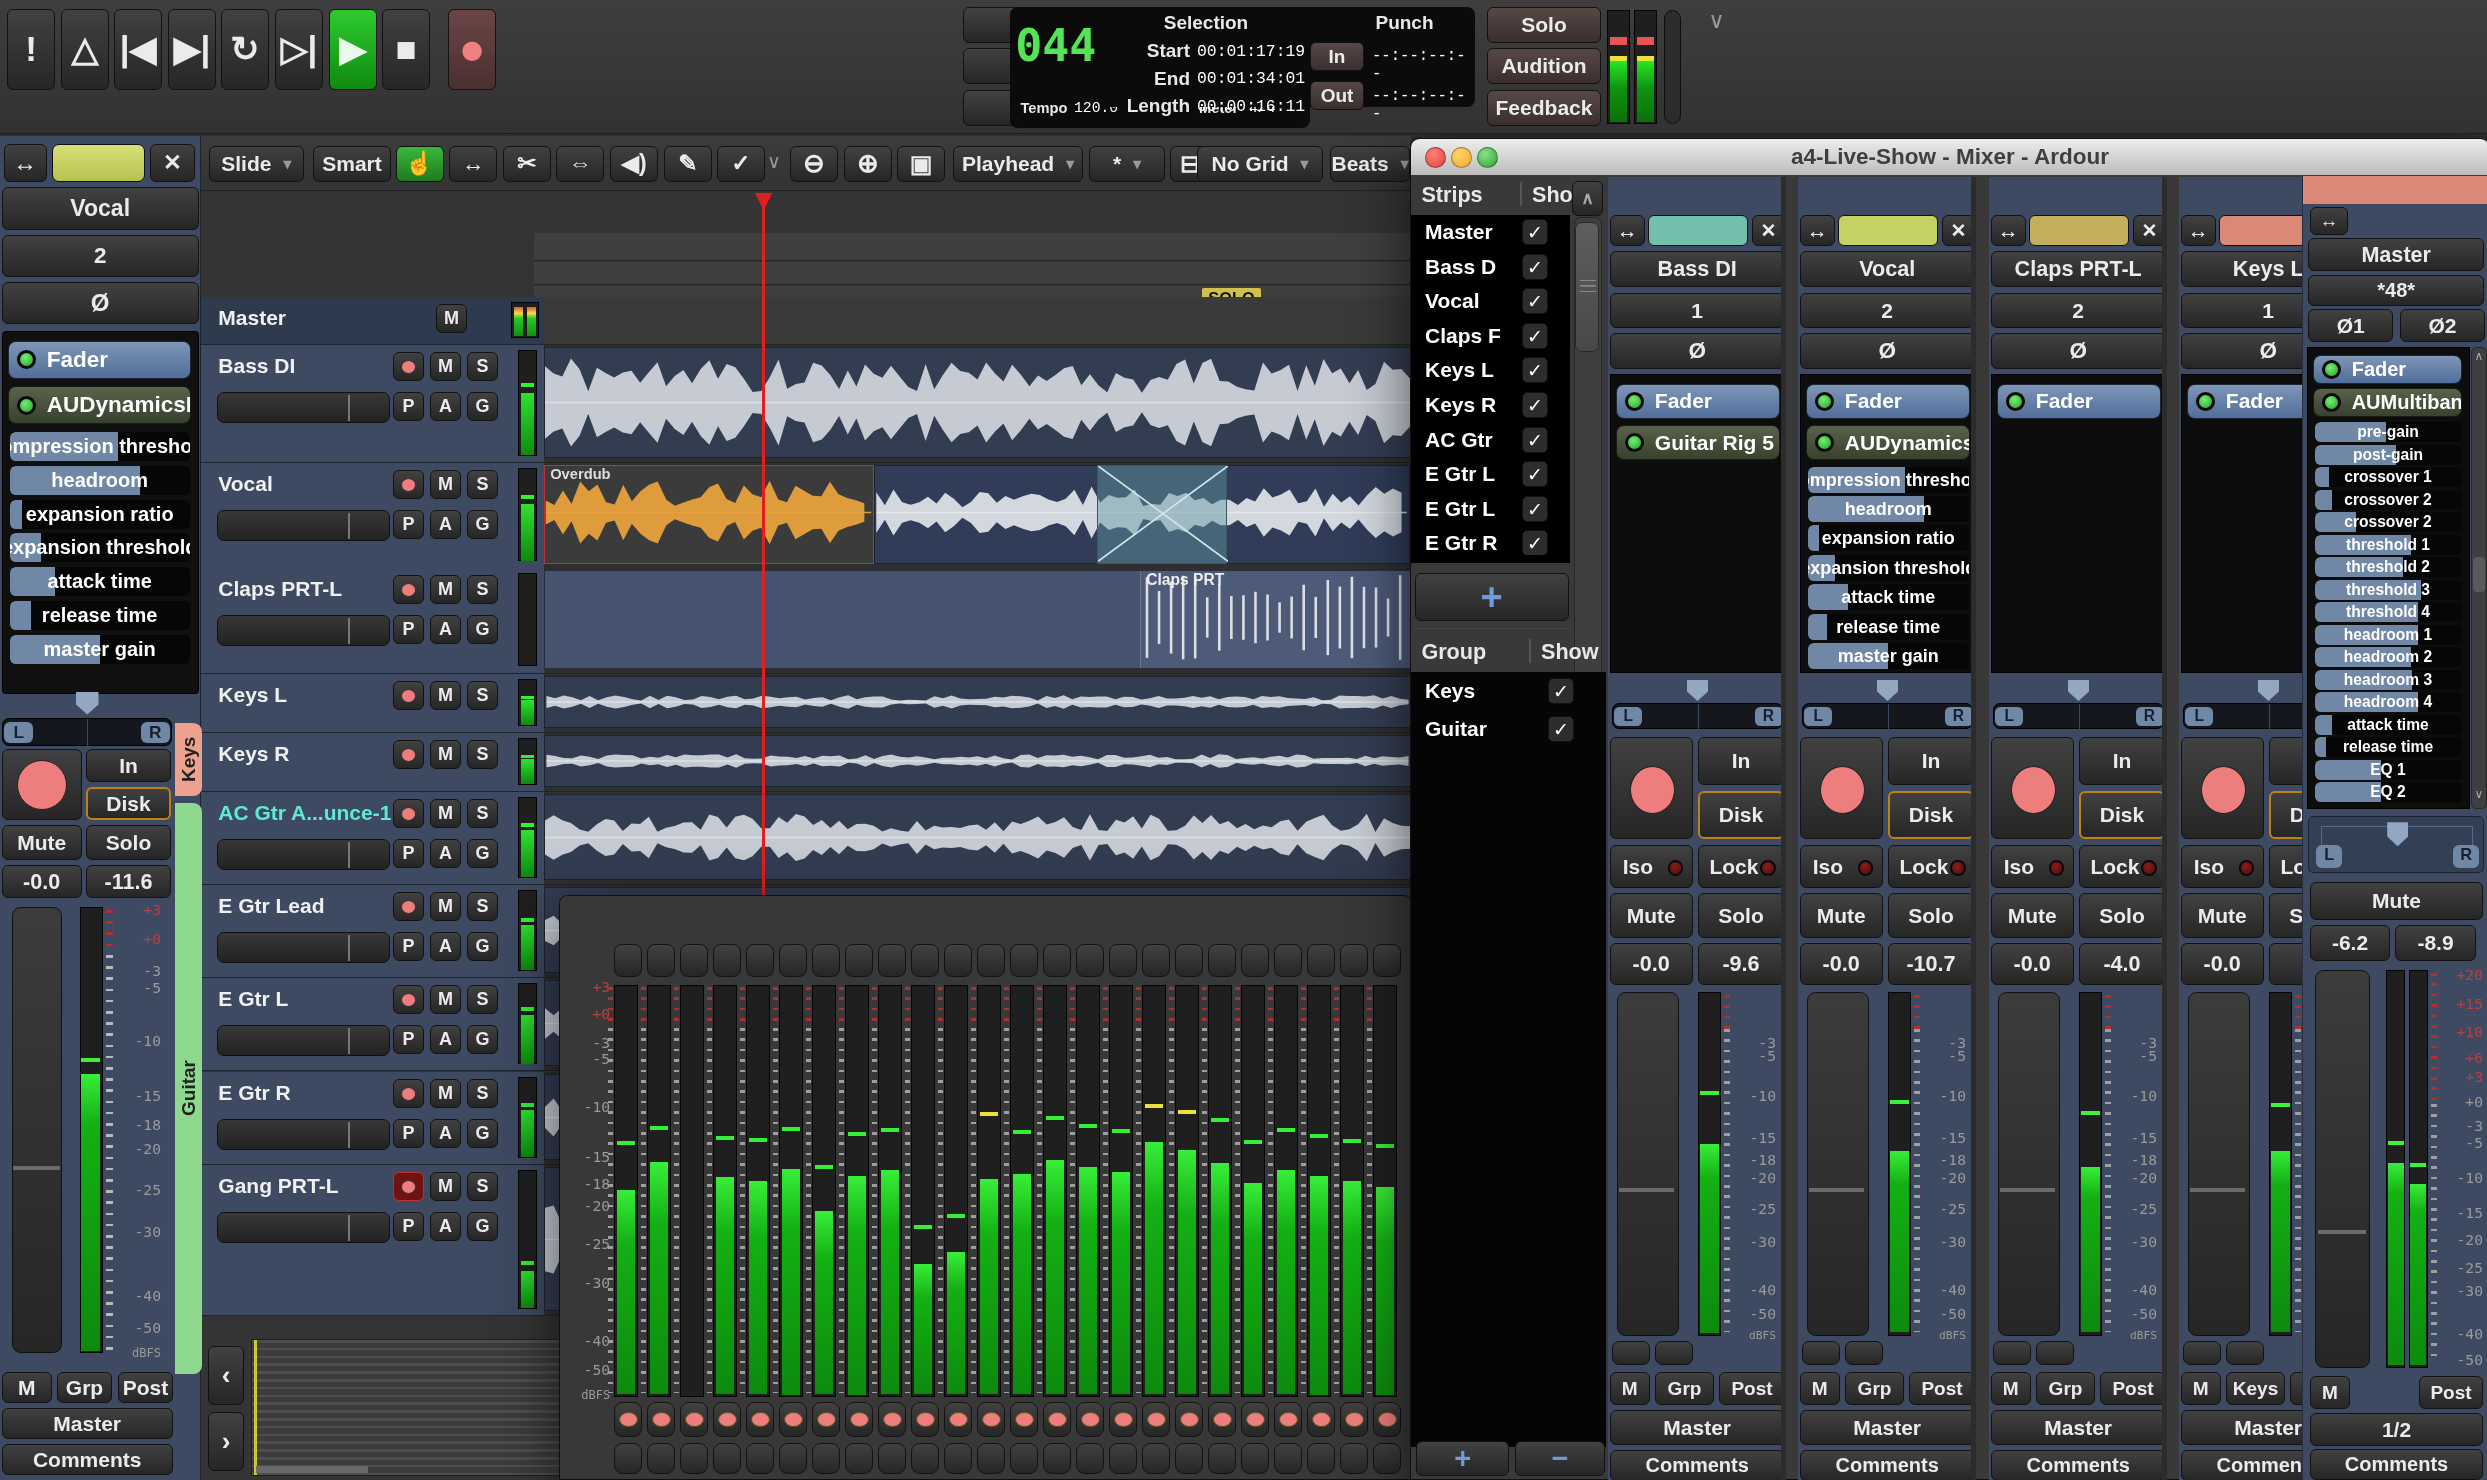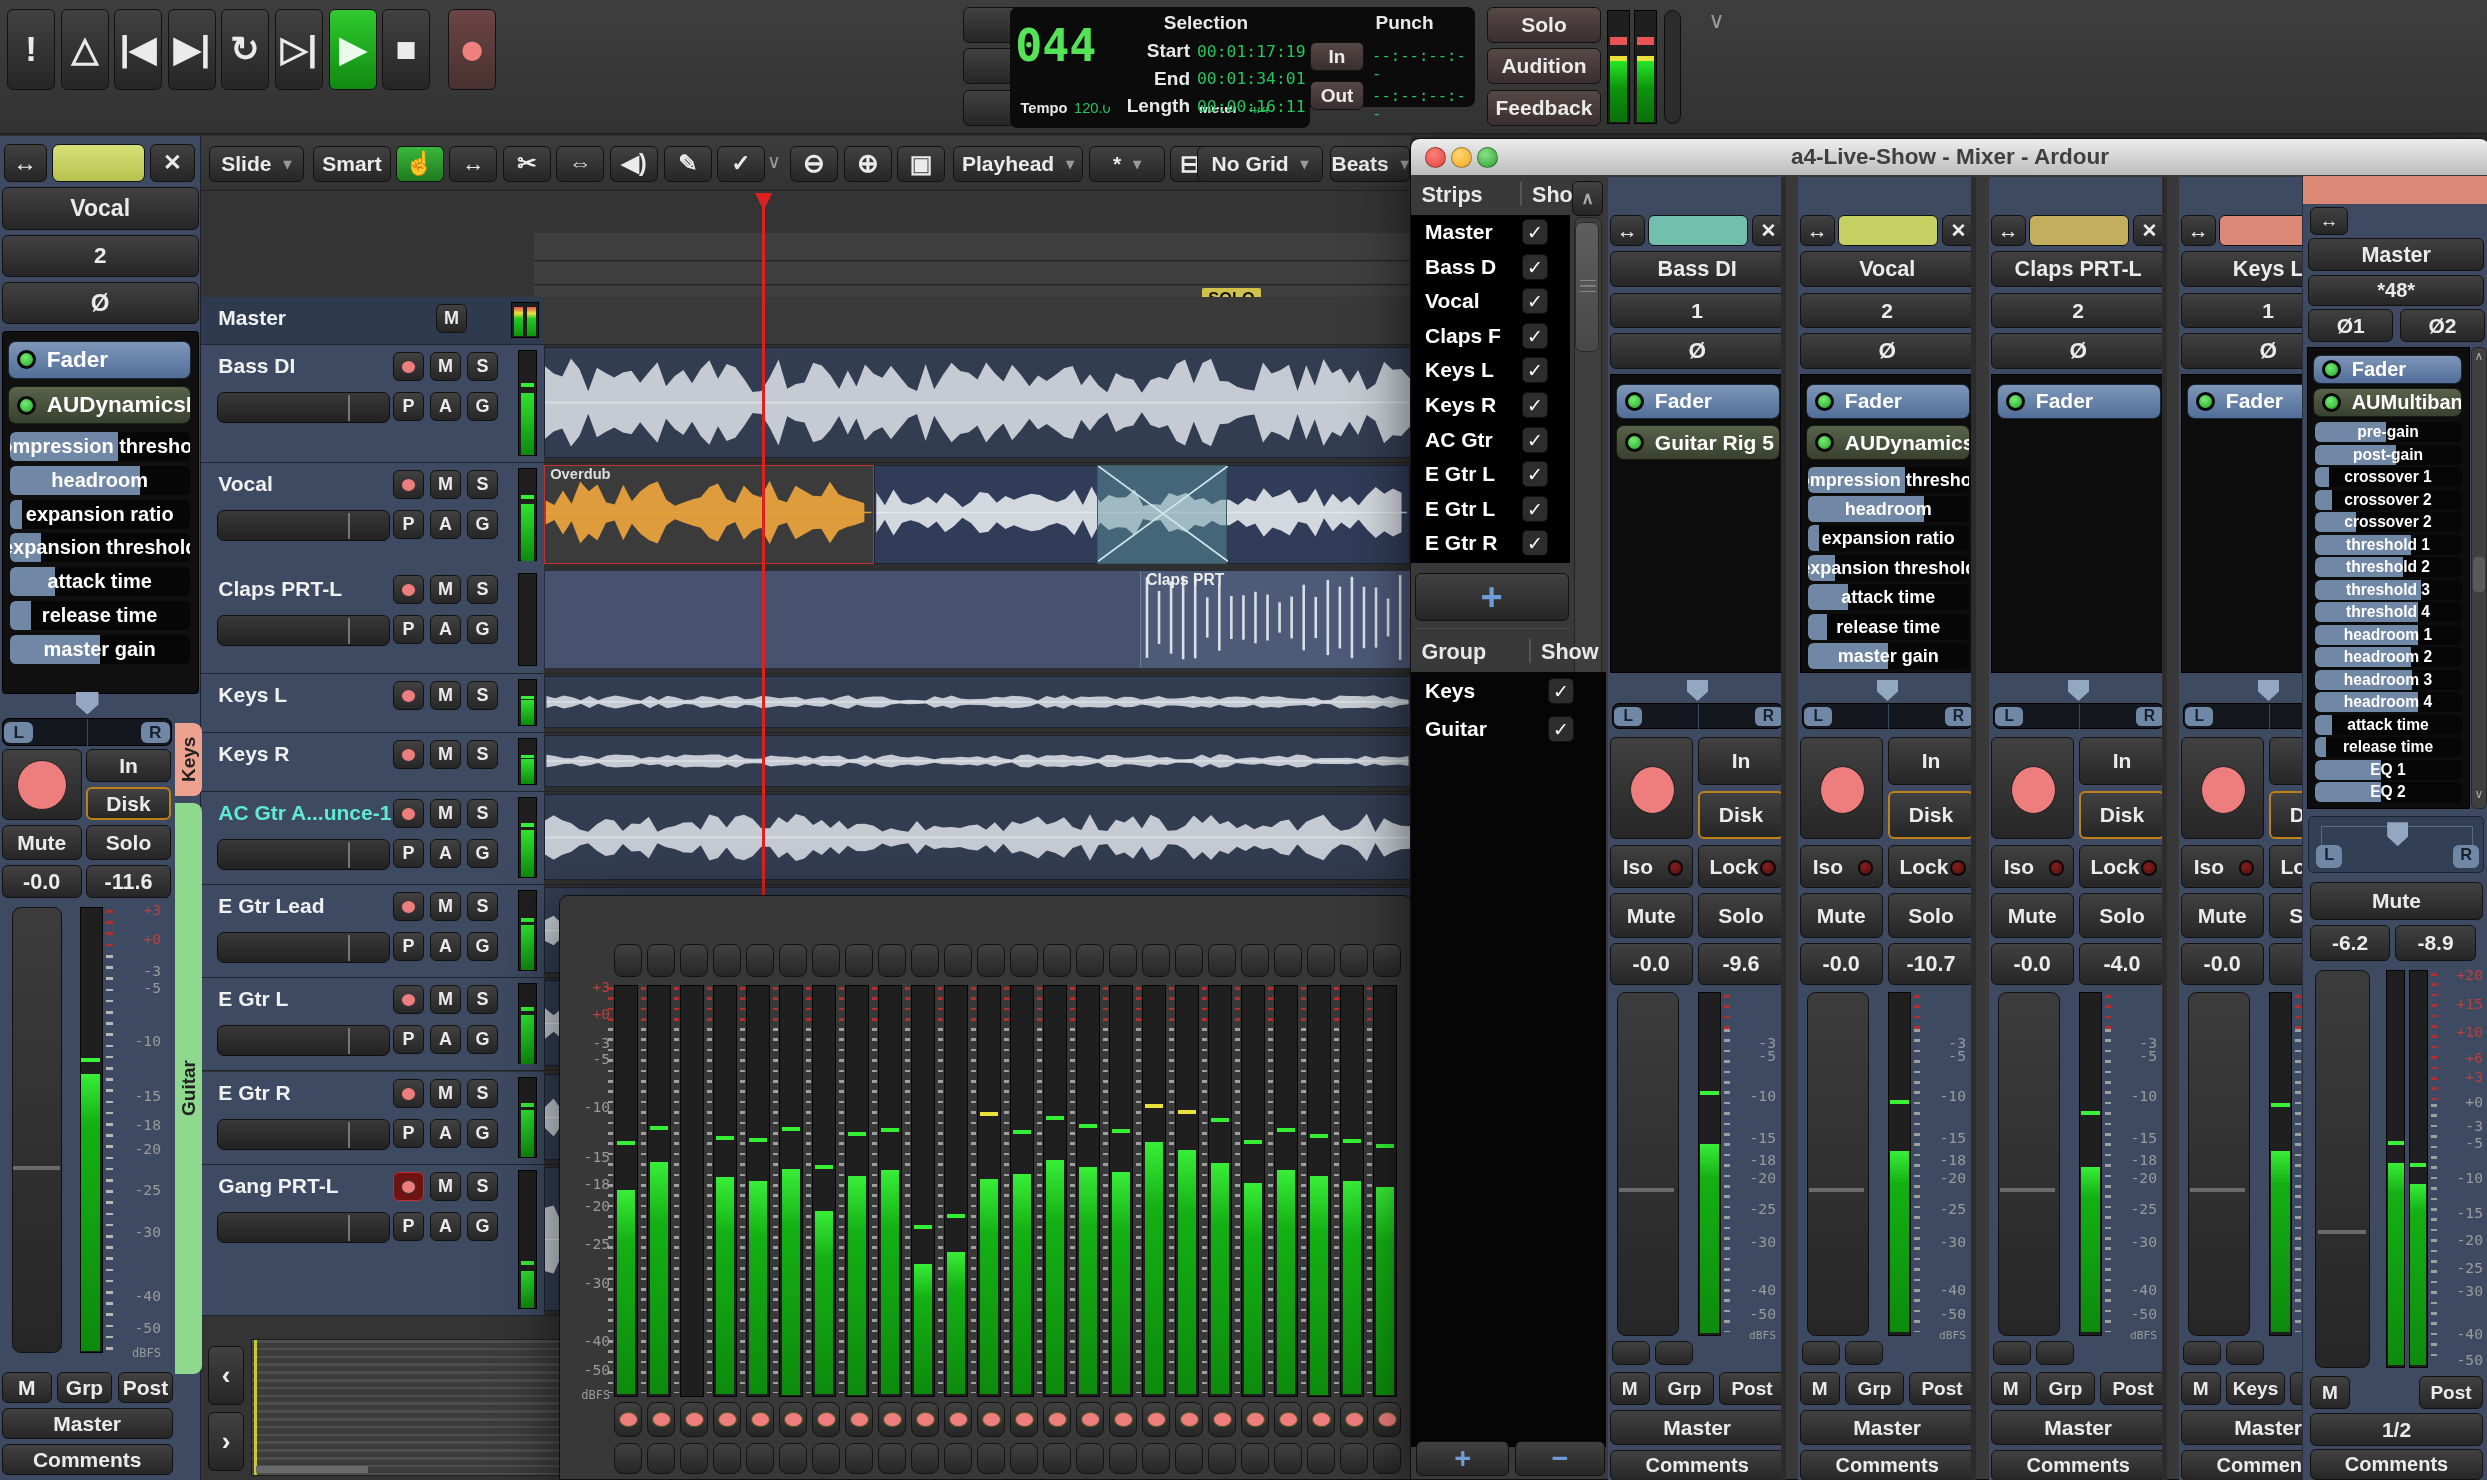--- a/index.html
+++ b/index.html
@@ -4,21 +4,21 @@
 <style>
   html,body{margin:0;padding:0;background:#222;}
   #root{position:relative;width:2487px;height:1481px;overflow:hidden;background:#2e2e2e;
         font-family:"Liberation Sans",sans-serif;color:#e8e8e8;}
   .a{position:absolute;box-sizing:border-box;}
   .btn{background:linear-gradient(180deg,#414141,#262626);border:0.9px solid #121212;border-radius:6px;
        color:#ebebeb;display:flex;align-items:center;justify-content:center;font-weight:bold;font-size:21px;}
   .blk{background:#0b0b0b;border-radius:7.8px;}
   .mono{font-family:"DejaVu Sans Mono",monospace;}
   .grn{color:#55e455;}
-  .dgrn{color:#22c55e;}
+  .dgrn{color:#ffffff;font-family:Liberation Mono, monospace;}
   .ctl{background:#060606;border-radius:5.2px;overflow:hidden;color:#fff;font-weight:bold;
        display:flex;align-items:center;justify-content:center;white-space:nowrap;}
   .cfill{position:absolute;left:0;top:0;bottom:0;background:#7187a6;border-radius:5.2px 0 0 5.2px;}
   .procrow{border-radius:7.8px;display:flex;align-items:center;padding-left:8.6px;gap:10.4px;color:#fff;
        font-weight:bold;overflow:hidden;white-space:nowrap;}
   .prow-fader{background:linear-gradient(#7e96b7,#516e99);border:0.9px solid #1c2634;}
   .prow-plug{background:linear-gradient(#59624a,#39412f);border:0.9px solid #181d12;}
   .led{width:19px;height:19px;border-radius:50%;flex:0 0 auto;
        background:radial-gradient(circle at 40% 35%,#72ef72,#27a227);border:3.5px solid #090909;}
   .meterbox{background:#1f1f1f;border:1.7px solid #050505;}

